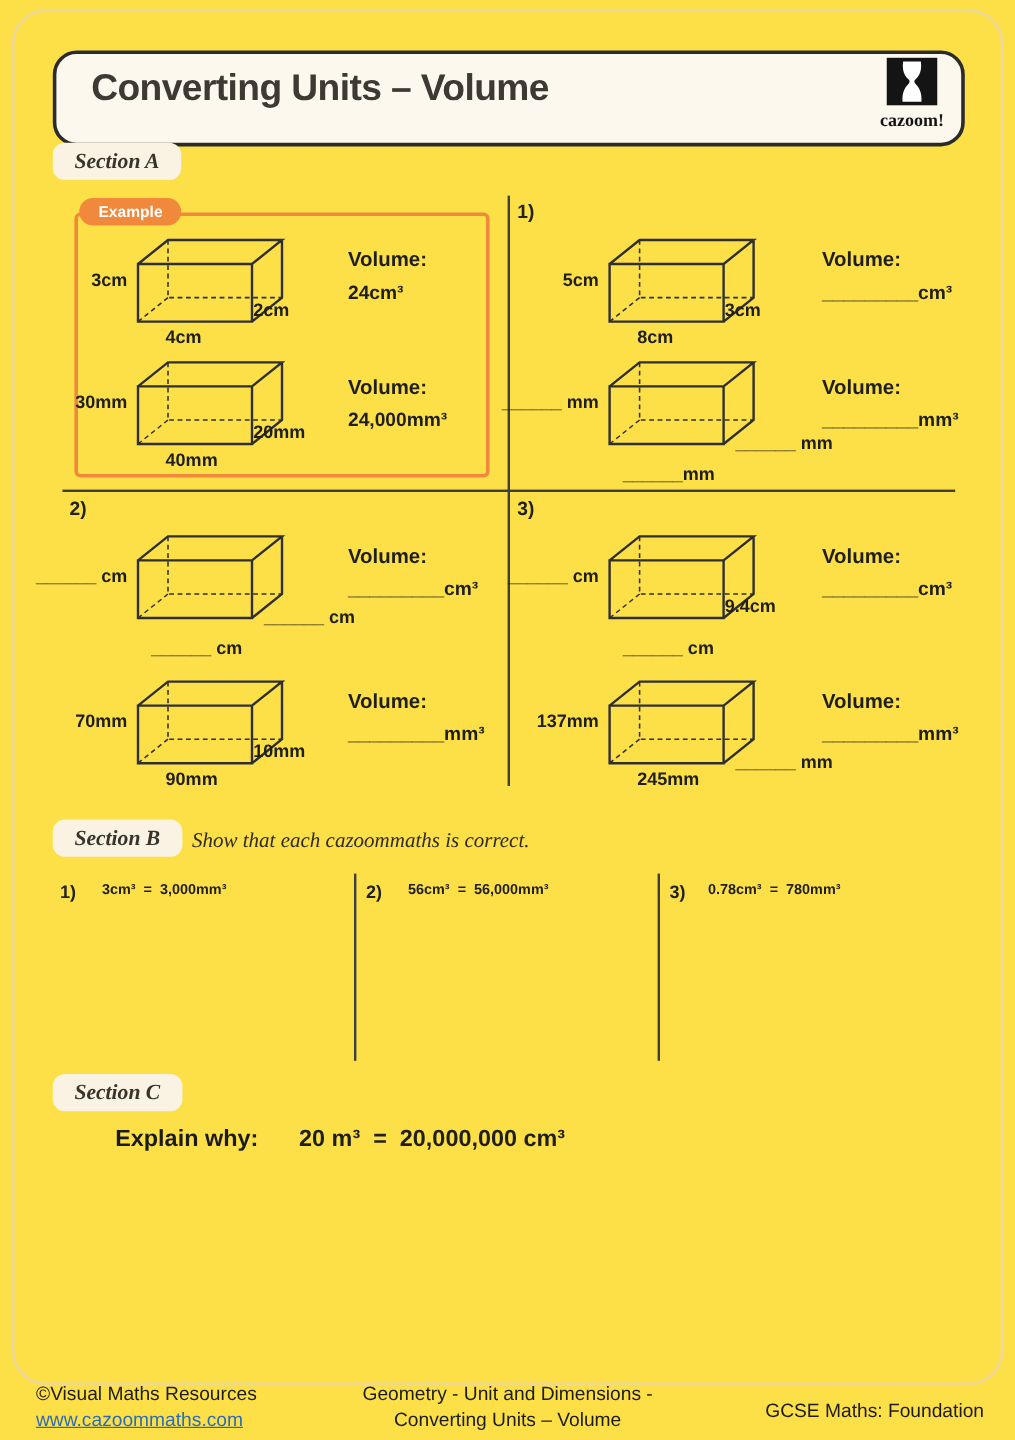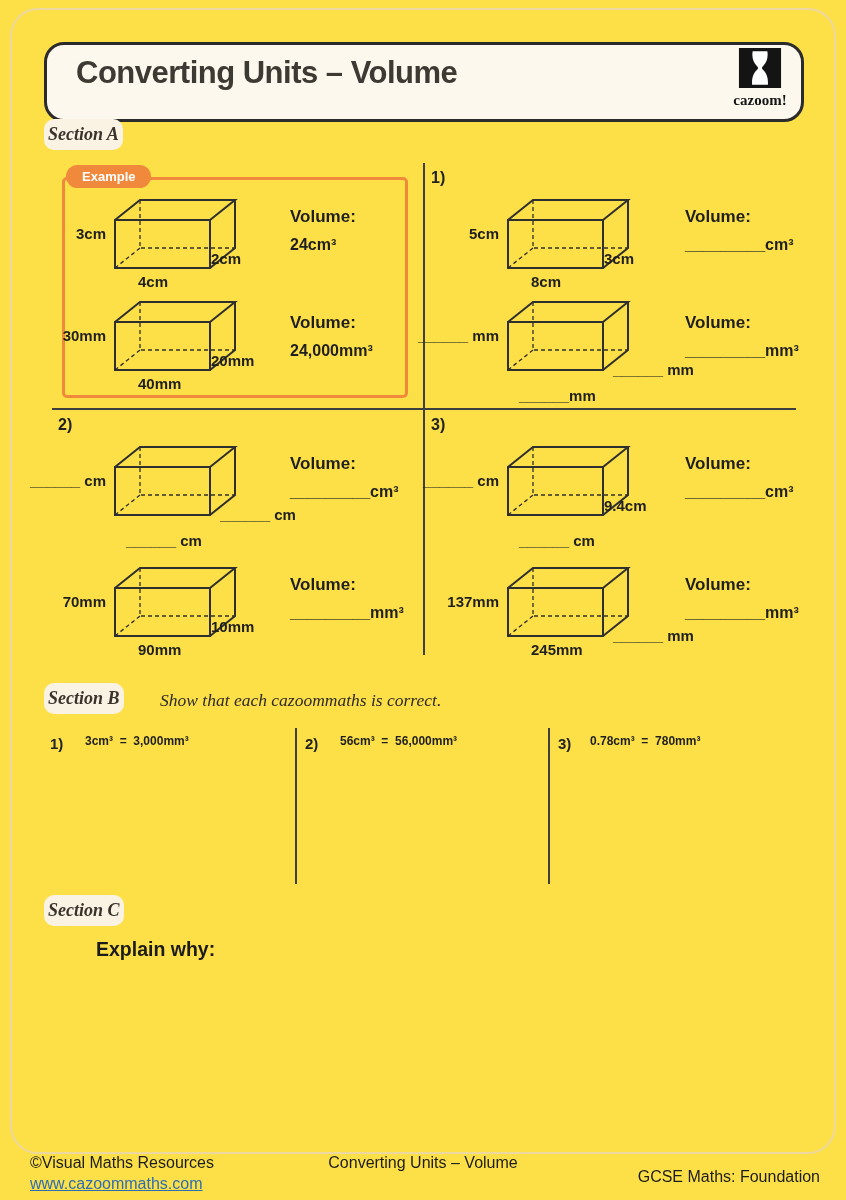--- a/index.html
+++ b/index.html
@@ -10,21 +10,21 @@
   
   .outer-frame{left:10px;top:8px;width:822px;height:1142px;border:2px solid #ecd8a0;border-radius:28px;}
 
   
   .title-box{left:44px;top:42px;width:754px;height:74px;border:3px solid #2b2b2b;border-radius:20px;background:#fcf8ee;}
   .page-title{left:76px;top:55px;font-size:31px;font-weight:bold;color:#3d3933;letter-spacing:-.5px;}
   .logo{right:58px;top:48px;width:56px;text-align:center;}
   .logo-text{font-family:"Liberation Serif",serif;font-weight:bold;font-size:15px;color:#141414;margin-top:0;}
 
   
-  .chip{display:inline-block;background:#faf3e4;border-radius:10px;padding:5px 4px;
+  .chip{display:inline-block;background:#faf3e4;border-radius:10px;padding:5px 18px;
         font-family:"Liberation Serif",serif;font-style:italic;font-weight:bold;font-size:18px;color:#39332b;}
   .instruction{font-family:"Liberation Serif",serif;font-style:italic;font-size:17.5px;color:#2e2a26;white-space:nowrap;}
 
   
   .grid-a{left:30px;top:163px;width:766px;height:492px;}
   .vdiv{left:393px;top:0;width:2px;height:492px;background:#3f3f3f;}
   .hdiv{left:22px;top:245px;width:744px;height:2px;background:#3f3f3f;}
   .cell{position:absolute;width:368px;height:245px;}
   .cell .num{position:absolute;left:6px;top:6px;font-size:16px;font-weight:bold;}
   .fig{position:absolute;width:126px;height:74px;}
@@ -229,24 +229,26 @@
   <div class="abs sec-b-item" style="left:558px;top:735px;">
     <span class="bnum" style="left:0;">3)</span>
     <span class="eq abs" style="left:32px;top:-1px;">0.78cm³  =  780mm³</span>
   </div>
 
   <div class="abs" style="left:44px;top:895px;">
     <span class="chip">Section C</span>
   </div>
   <div class="abs sec-c-line">
     <span>Explain why:</span>
+    <span class="eq">20 m³  =  20,000,000 cm³</span>
   </div>
 
   <div class="abs footer-left">
     <div>©Visual Maths Resources</div>
     <a class="footer-link" href="#">www.cazoommaths.com</a>
   </div>
   <div class="abs footer-center">
+    <div>Geometry - Unit and Dimensions -</div>
     <div>Converting Units – Volume</div>
   </div>
   <div class="abs footer-right">GCSE Maths: Foundation</div>
 
 </div>
 
 </body></html>

